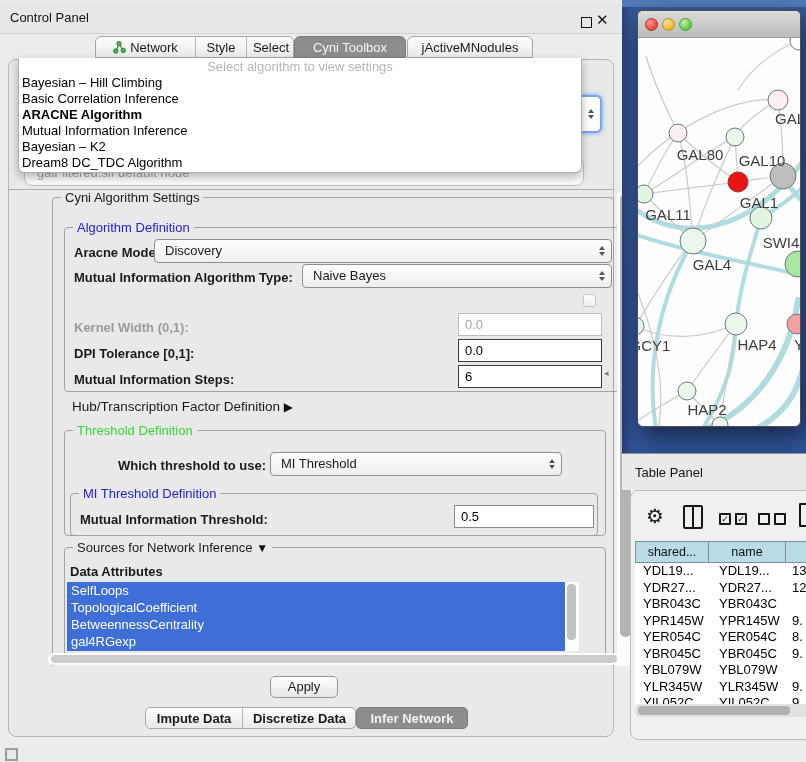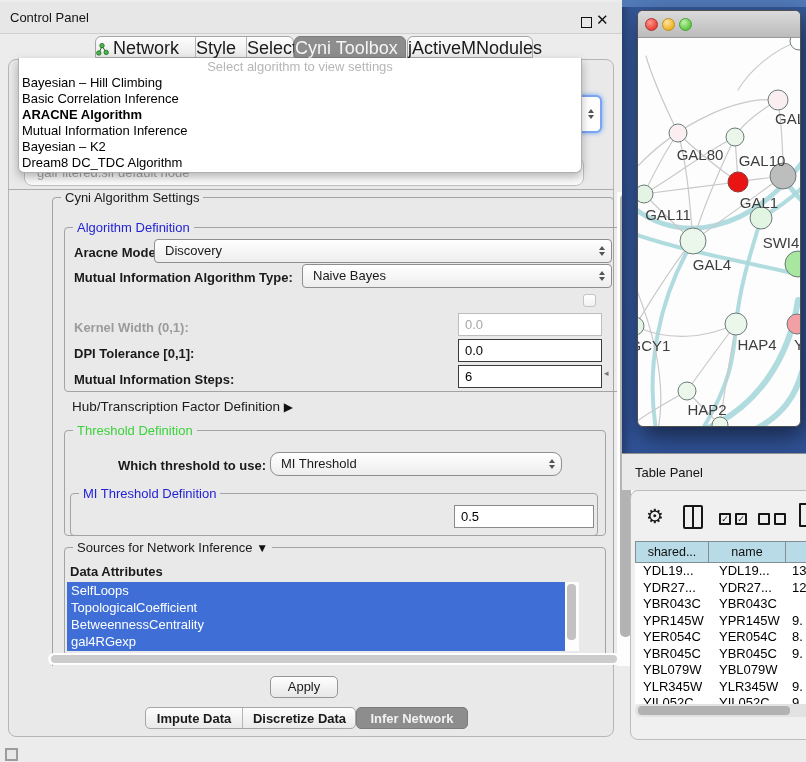--- a/index.html
+++ b/index.html
@@ -7,21 +7,21 @@
         font-family:"Liberation Sans","DejaVu Sans",sans-serif;color:#1a1a1a;
         background:#ececec;font-size:13px;}
   .abs{position:absolute;}
 
   
   #cp-titlebar{left:0;top:2px;width:622px;height:31px;background:#e7e7e7;border-bottom:1px solid #cfcfcf;}
   #cp-title{left:10px;top:8px;font-size:13px;color:#141414;}
   #float-ic{left:581px;top:15px;width:9px;height:9px;border:1.6px solid #111;}
   #close-ic{left:596px;top:9px;font-size:15px;font-weight:bold;color:#111;cursor:default;}
 
-  .tab{top:36px;height:22px;line-height:22px;text-align:left;font-size:18px;
+  .tab{top:36px;height:22px;line-height:22px;text-align:center;font-size:13px;
        border:1px solid #a6a6a6;border-radius:6px 6px 0 0;
        background:linear-gradient(#fdfdfd,#e9e9e9);box-sizing:border-box;}
   #tabgroup1{left:95px;width:199px;display:flex;padding:0;}
   #tabgroup1 .tcell{flex:0 0 auto;height:100%;}
   .tsep{border-left:1px solid #b5b5b5;}
   #tab-cyni{left:294px;width:112px;background:#8d8d8d;color:#f5f5f5;border-color:#7c7c7c;}
   #tab-jactive{left:407px;width:126px;}
   #net-tab-icon{display:inline-block;vertical-align:-2px;margin-right:4px;}
 
   #cp-panel{left:8px;top:59px;width:606px;height:678px;background:#e9e9e9;
@@ -210,30 +210,31 @@
 
     <span class="lbl" style="left:28px;top:207px;font-weight:normal;font-size:13.5px;">
       <span>Hub/Transcription Factor Definition</span>
       <span class="arrow-glyph">▶</span>
     </span>
 
     <div class="group" style="left:20px;top:238px;width:542px;height:106px;">
       <span class="gtitle t-green">Threshold Definition</span>
     </div>
     <span class="lbl" style="left:74px;top:266px;">Which threshold to use:</span>
-    <div class="combo" style="left:226px;top:260px;width:292px;height:24px;border-radius:9px;">
+    <div class="combo" style="left:226px;top:260px;width:292px;height:24px;">
       <span>MI Threshold</span>
       <span class="spin">
           <i class="up"></i>
           <i class="dn"></i>
         </span>
     </div>
     <div class="group" style="left:26px;top:301px;width:528px;height:43px;">
       <span class="gtitle t-blue">MI Threshold Definition</span>
     </div>
+    <span class="lbl" style="left:36px;top:320px;">Mutual Information Threshold:</span>
     <div class="field f-mid" style="left:410px;top:313px;width:140px;height:23px;">0.5</div>
 
     <div class="group" style="left:20px;top:355px;width:542px;height:112px;">
       <span class="gtitle">
         <span>Sources for Network Inference</span>
         <span class="arrow-glyph">▼</span>
       </span>
     </div>
     <span class="lbl" style="left:26px;top:372px;">Data Attributes</span>
     <div id="attr-list">

